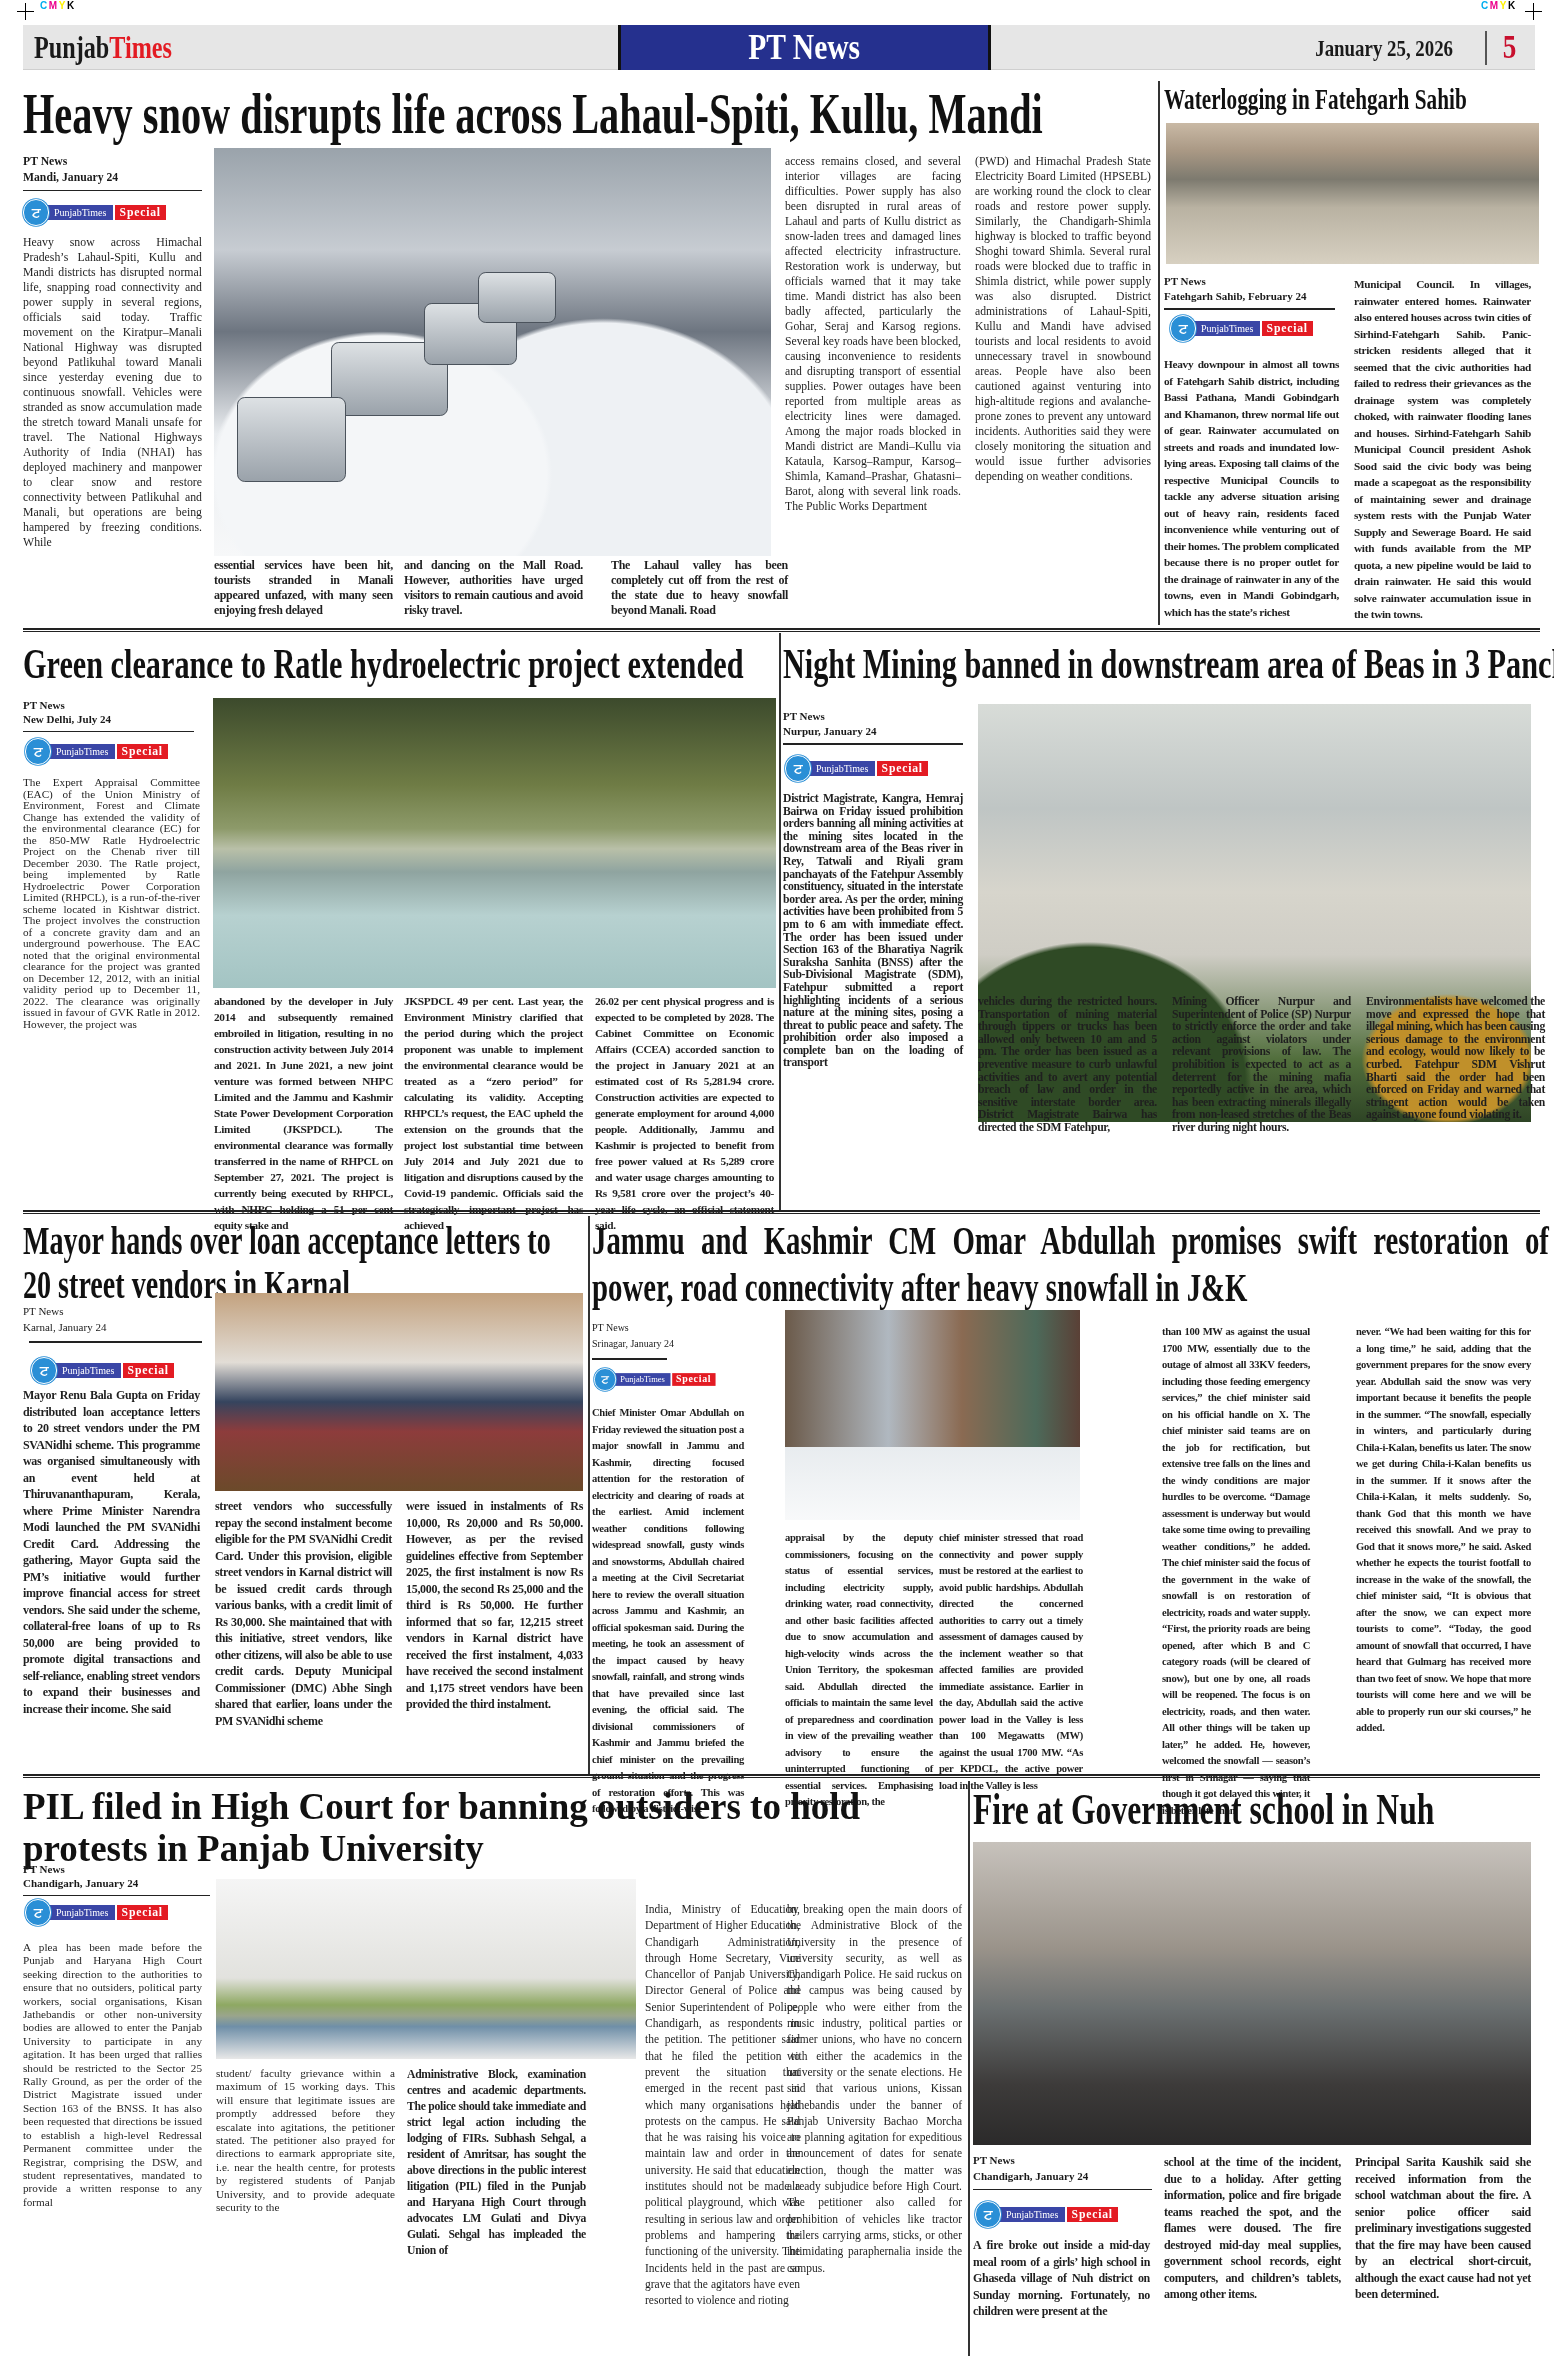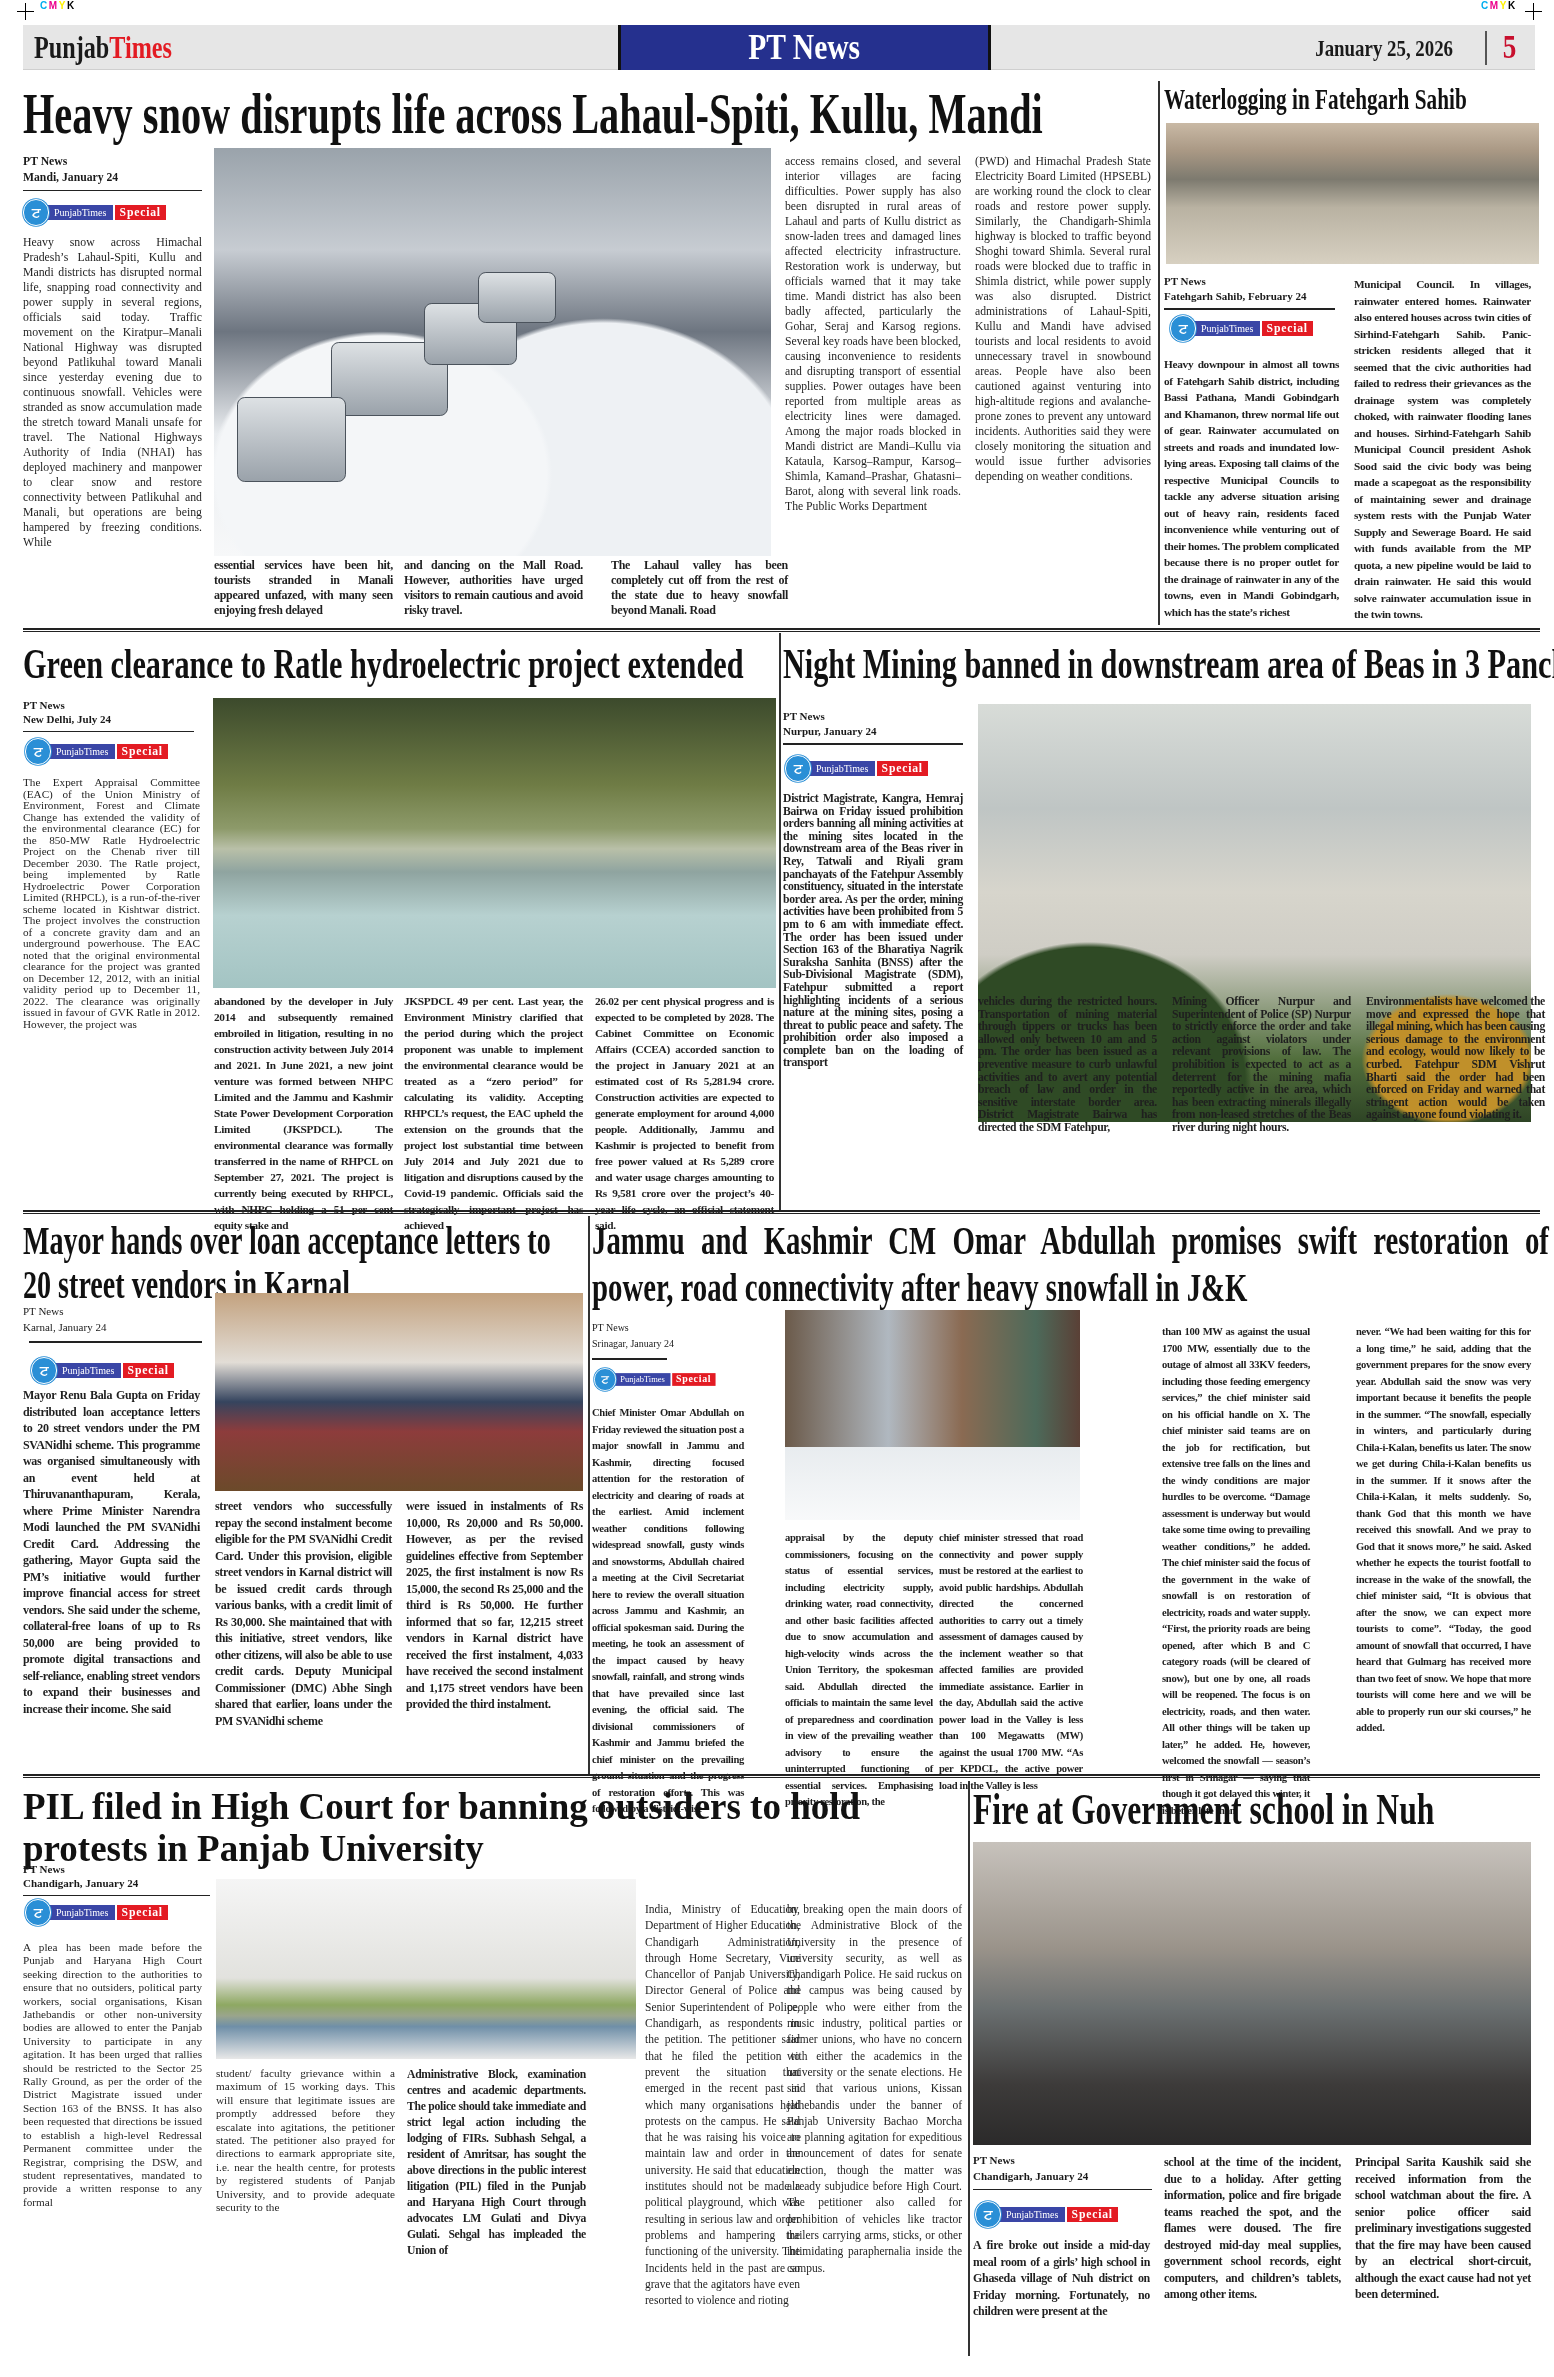--- a/index.html
+++ b/index.html
@@ -246,17 +246,17 @@
   <div class="byline" style="left:973px; top:2153px; width:179px; font-size:11px; line-height:15.5px;">
     <div>PT News</div>
     <div>Chandigarh, January 24</div>
     <div class="rule"></div>
   </div>
   <div class="badge" style="left:975px; top:2206px;">
     <span class="logo">ਟ</span>
     <span class="pt">PunjabTimes</span>
     <span class="sp">Special</span>
   </div>
-  <div class="col cond" style="left:973px; top:2237px; width:177px; font-size:12px; line-height:16.5px;">A fire broke out inside a mid-day meal room of a girls’ high school in Ghaseda village of Nuh district on Friday morning. Fortunately, no children were present at the</div>
+  <div class="col cond" style="left:973px; top:2237px; width:177px; font-size:12px; line-height:16.5px;">A fire broke out inside a mid-day meal room of a girls’ high school in Ghaseda village of Nuh district on Sunday morning. Fortunately, no children were present at the</div>
   <div class="col cond" style="left:1164px; top:2154px; width:177px; font-size:12px; line-height:16.5px;">school at the time of the incident, due to a holiday. After getting information, police and fire brigade teams reached the spot, and the flames were doused. The fire destroyed mid-day meal supplies, government school records, eight computers, and children’s tablets, among other items.</div>
   <div class="col cond" style="left:1355px; top:2154px; width:176px; font-size:12px; line-height:16.5px;">Principal Sarita Kaushik said she received information from the school watchman about the fire. A senior police officer said preliminary investigations suggested that the fire may have been caused by an electrical short-circuit, although the exact cause had not yet been determined.</div>
 </div>
 
 
 </body></html>

